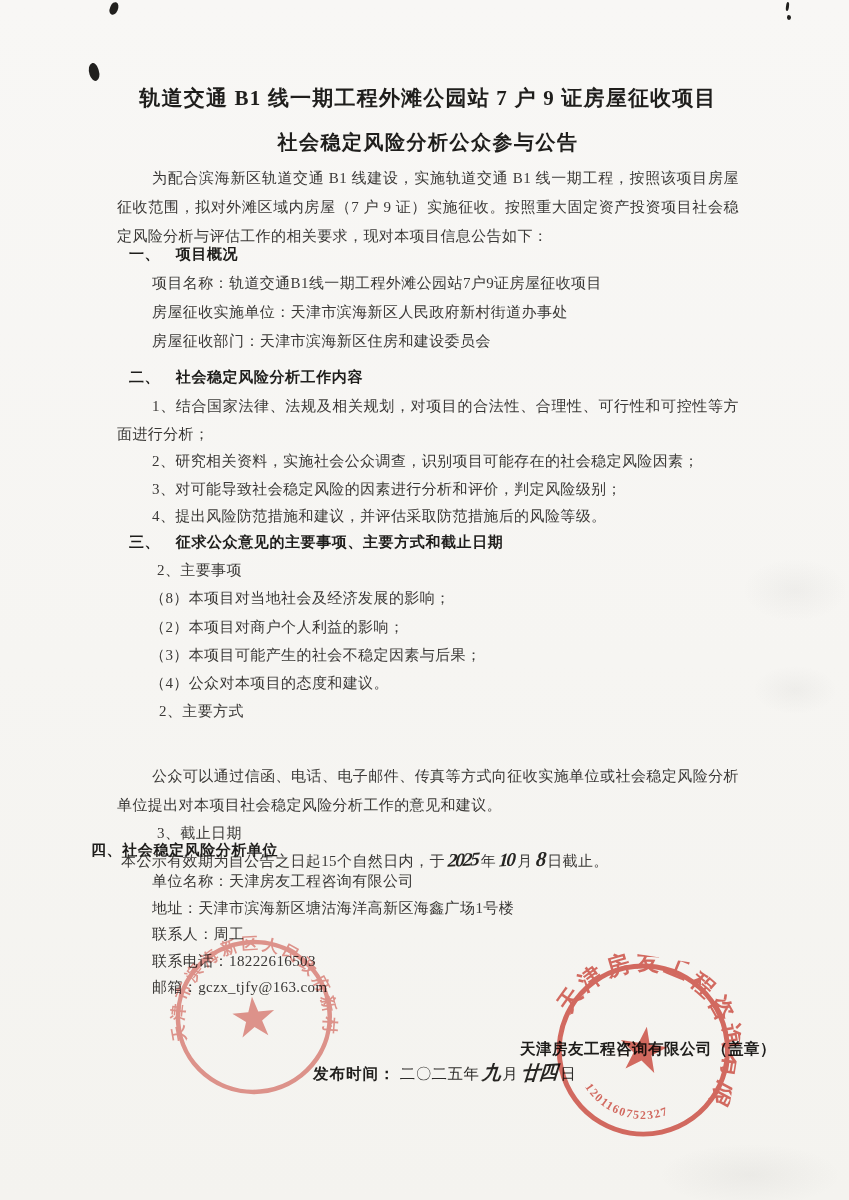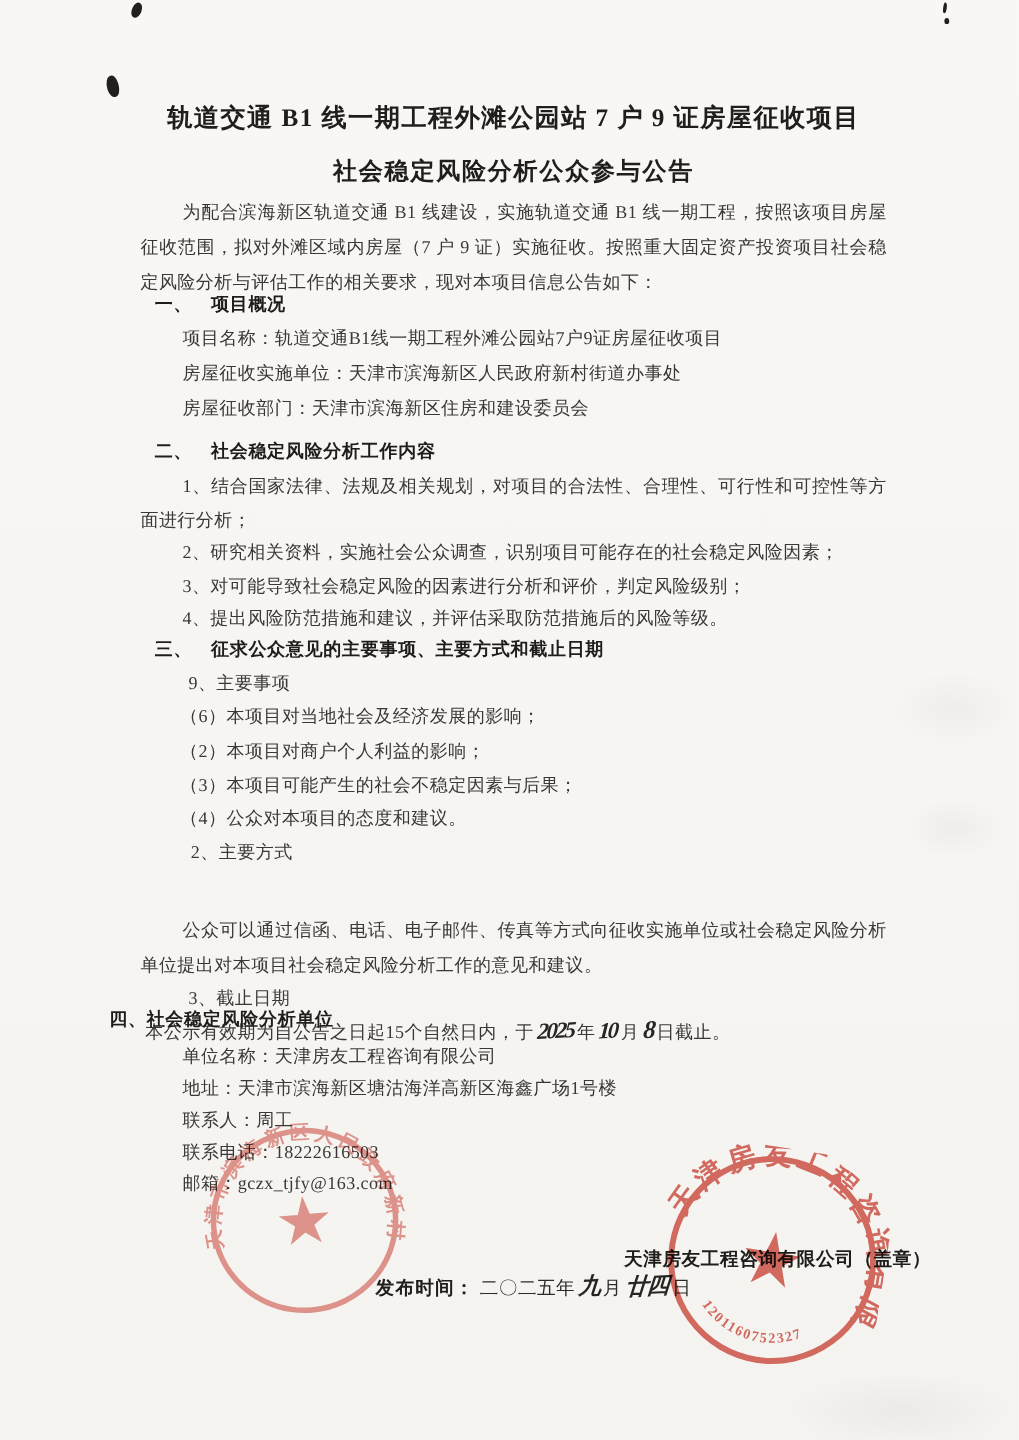--- a/index.html
+++ b/index.html
@@ -86,22 +86,22 @@
   <div class="abs sec2" style="top:363px;">
     <div class="head">二、　社会稳定风险分析工作内容</div>
     <div class="item">1、结合国家法律、法规及相关规划，对项目的合法性、合理性、可行性和可控性等方面进行分析；</div>
     <div class="item">2、研究相关资料，实施社会公众调查，识别项目可能存在的社会稳定风险因素；</div>
     <div class="item">3、对可能导致社会稳定风险的因素进行分析和评价，判定风险级别；</div>
     <div class="item">4、提出风险防范措施和建议，并评估采取防范措施后的风险等级。</div>
   </div>
 
   <div class="abs sec3" style="top:528px;">
     <div class="head l">三、　征求公众意见的主要事项、主要方式和截止日期</div>
-    <div class="l subh">9、主要事项</div>
-    <div class="l opt">（6）本项目对当地社会及经济发展的影响；</div>
+    <div class="l subh">2、主要事项</div>
+    <div class="l opt">（8）本项目对当地社会及经济发展的影响；</div>
     <div class="l opt">（2）本项目对商户个人利益的影响；</div>
     <div class="l opt">（3）本项目可能产生的社会不稳定因素与后果；</div>
     <div class="l opt">（4）公众对本项目的态度和建议。</div>
     <div class="l subh" style="margin-left:42px;">2、主要方式</div>
     <div class="p2">公众可以通过信函、电话、电子邮件、传真等方式向征收实施单位或社会稳定风险分析单位提出对本项目社会稳定风险分析工作的意见和建议。</div>
     <div class="l subh">3、截止日期</div>
     <div class="l deadline">
       <span>本公示有效期为自公告之日起15个自然日内，于</span><span class="hand">2025</span><span>年</span><span class="hand">10</span><span>月</span><span class="hand big">8</span><span>日截止。</span>
     </div>
   </div>

